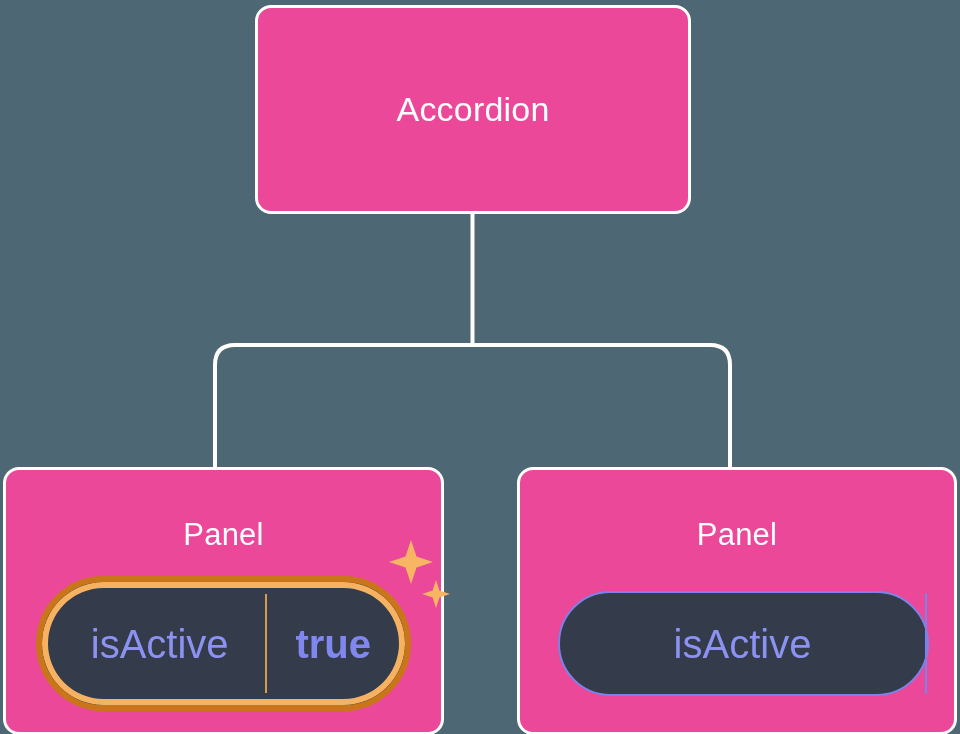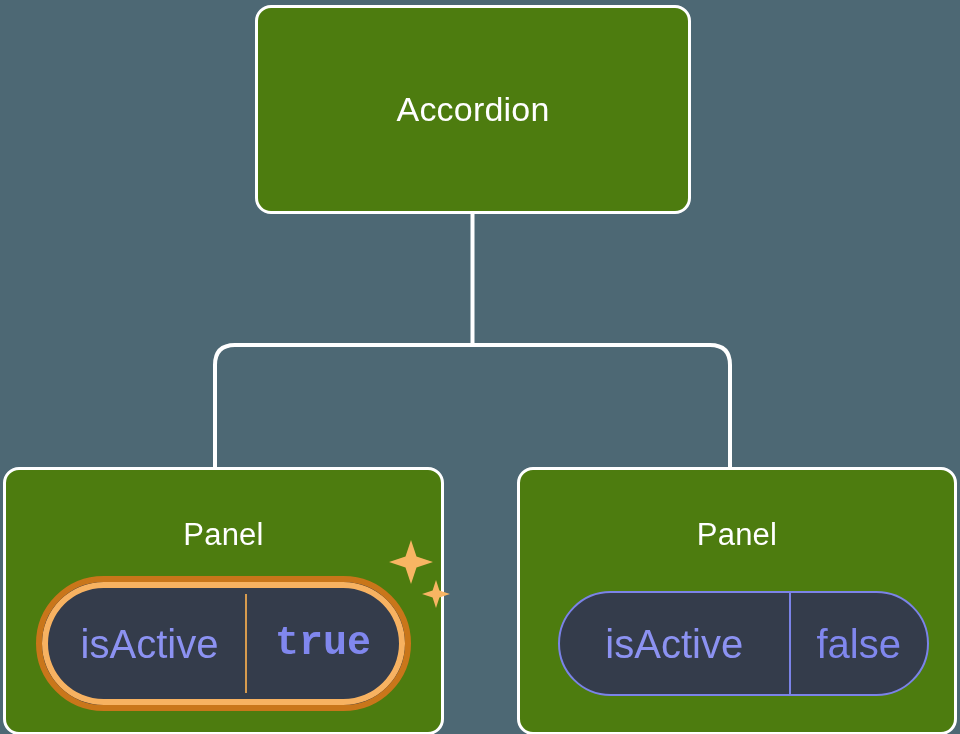--- a/index.html
+++ b/index.html
@@ -28,21 +28,21 @@
     top: 0;
     width: 960px;
     height: 734px;
     pointer-events: none;
   }
 
   
   .node {
     position: absolute;
     box-sizing: border-box;
-    background: #4d7c0f;
+    background: #ec4899;
     border: 3px solid #ffffff;
     border-radius: 16px;
   }
   .node-root {
     left: 255px;
     top: 5px;
     width: 436px;
     height: 209px;
     display: flex;
     align-items: center;
@@ -138,21 +138,20 @@
     flex: 0 0 auto;
     margin: 12px 0;
   }
   .pill-highlight .pill-key {
     padding: 0 14px 0 26px;
   }
   .pill-highlight .pill-val {
     font-weight: 700;
     color: #8087ee;
     padding: 0 34px 0 28px;
-    font-family: Liberation Mono, monospace;
   }
 
   
   .sparkles {
     position: absolute;
     left: 383px;
     top: 70px;
     width: 62px;
     height: 70px;
     pointer-events: none;
@@ -188,17 +187,16 @@
       <path d="M 47 40 L 50.4 50.6 L 61 54 L 50.4 57.4 L 47 68 L 43.6 57.4 L 33 54 L 43.6 50.6 Z" fill="#f8b563"></path>
     </svg>
   </div>
 
   <div class="node node-panel node-panel-right">
     <div class="node-title-panel">Panel</div>
 
     <div class="pill pill-plain">
       <div class="pill-cell pill-key">isActive</div>
       <div class="pill-divider"></div>
-      <div class="pill-cell pill-val">false</div>
     </div>
   </div>
 
 </div>
 
 </body></html>

